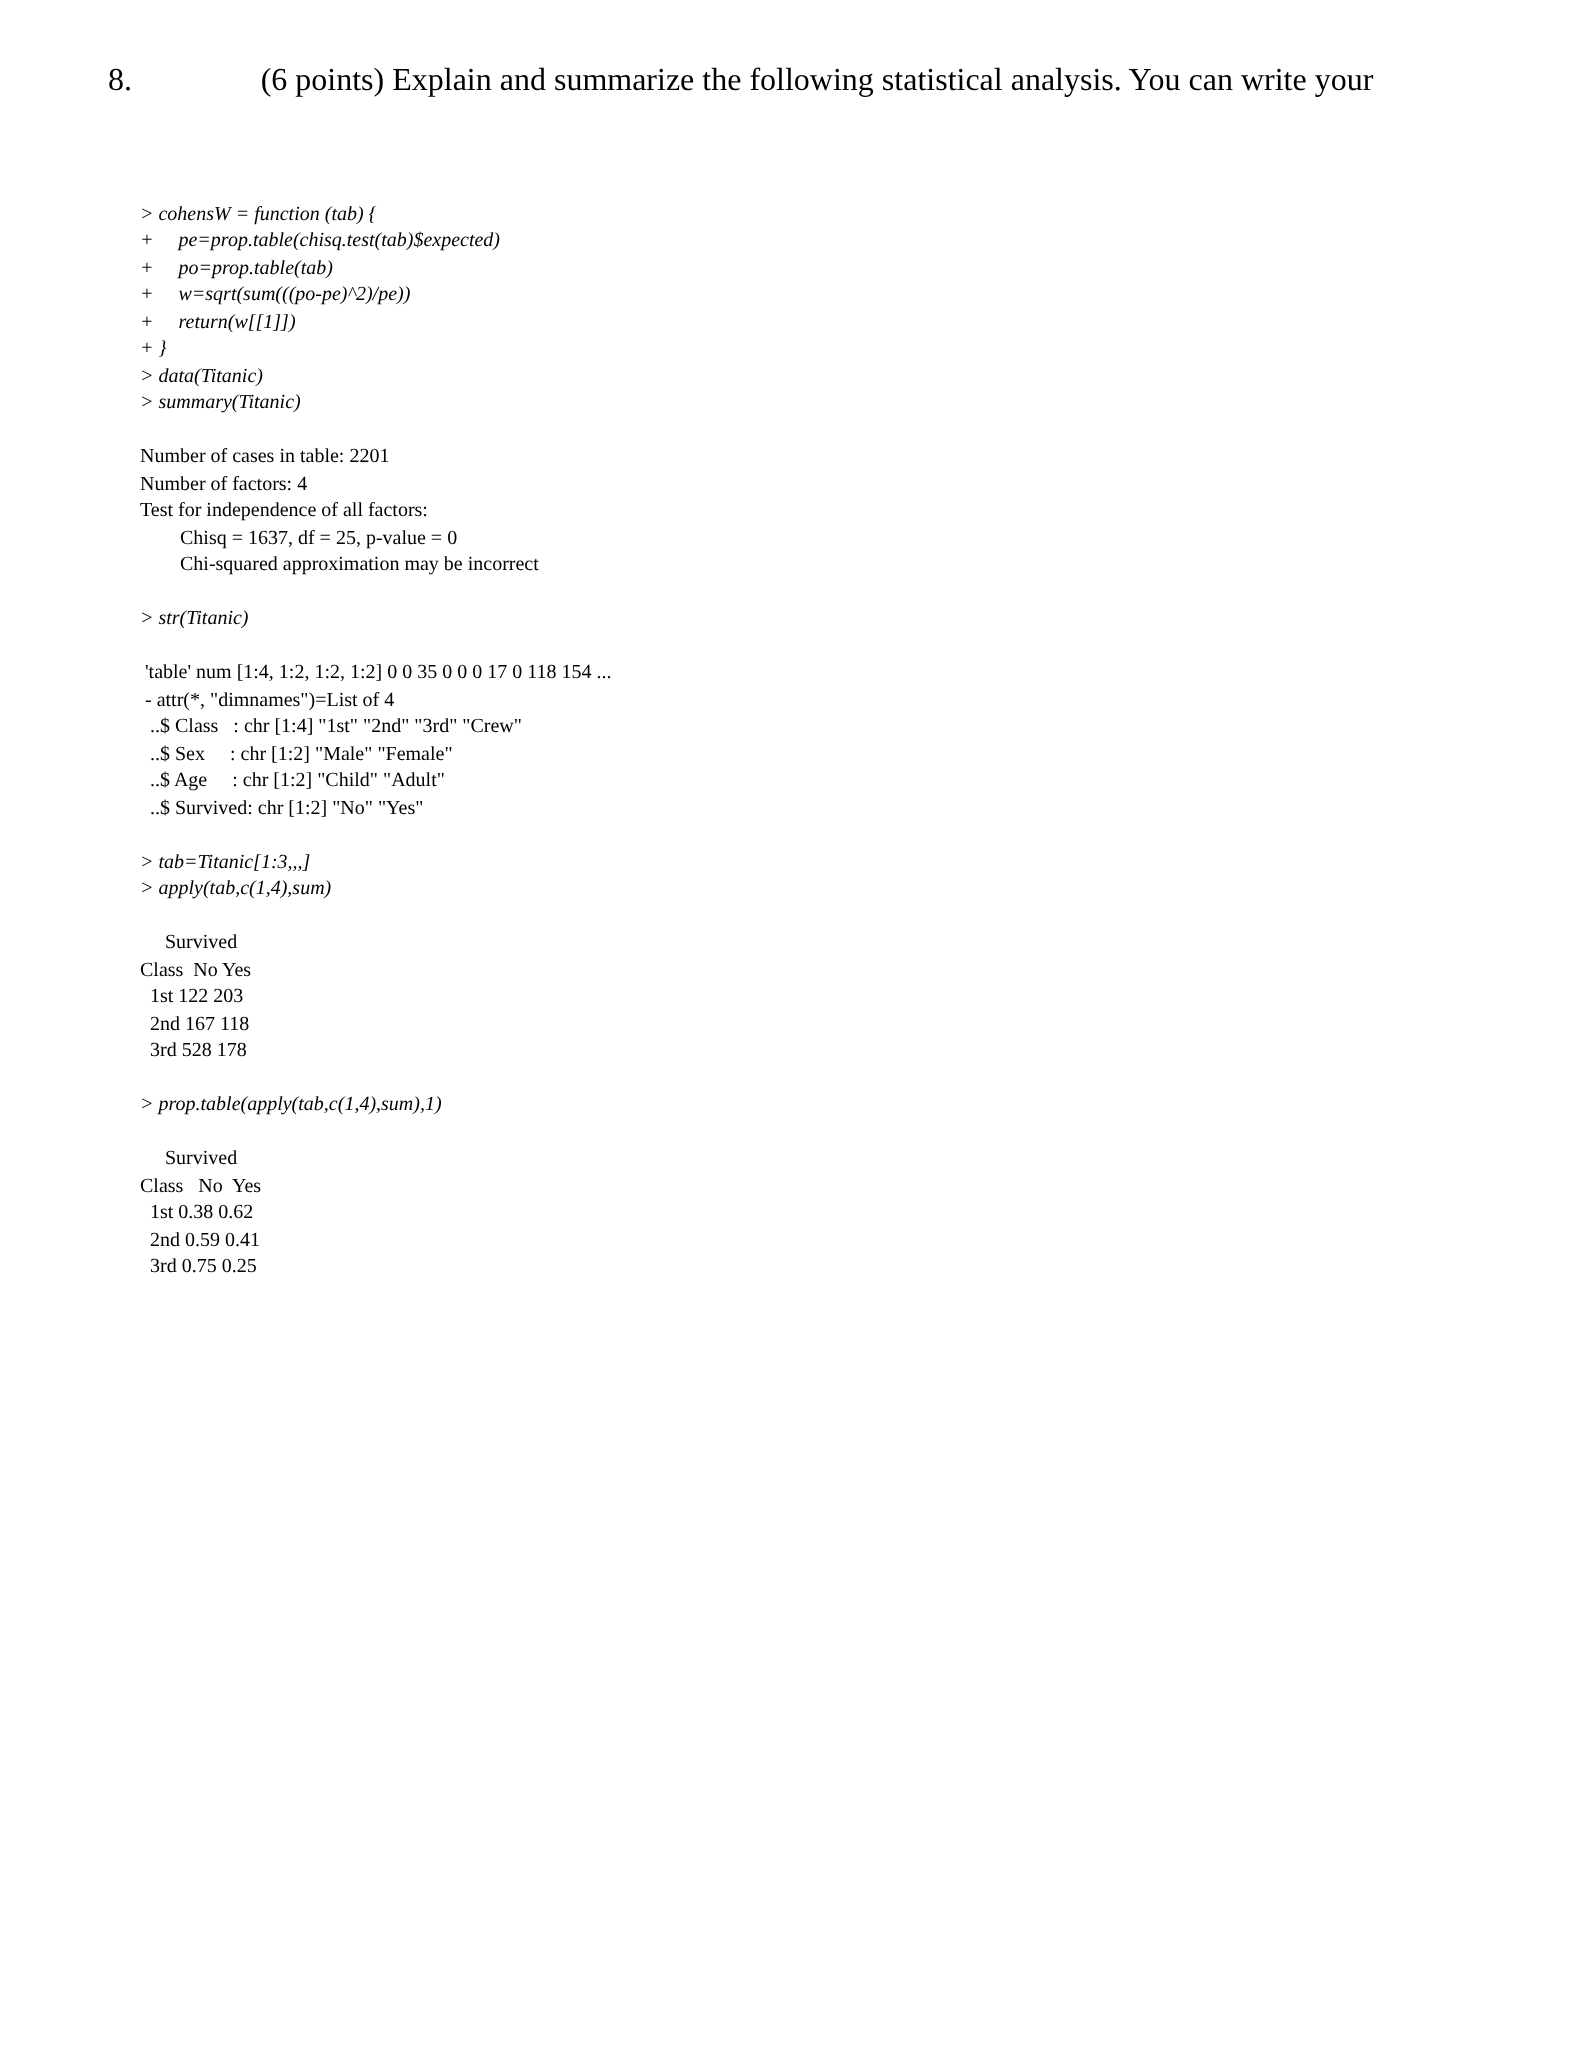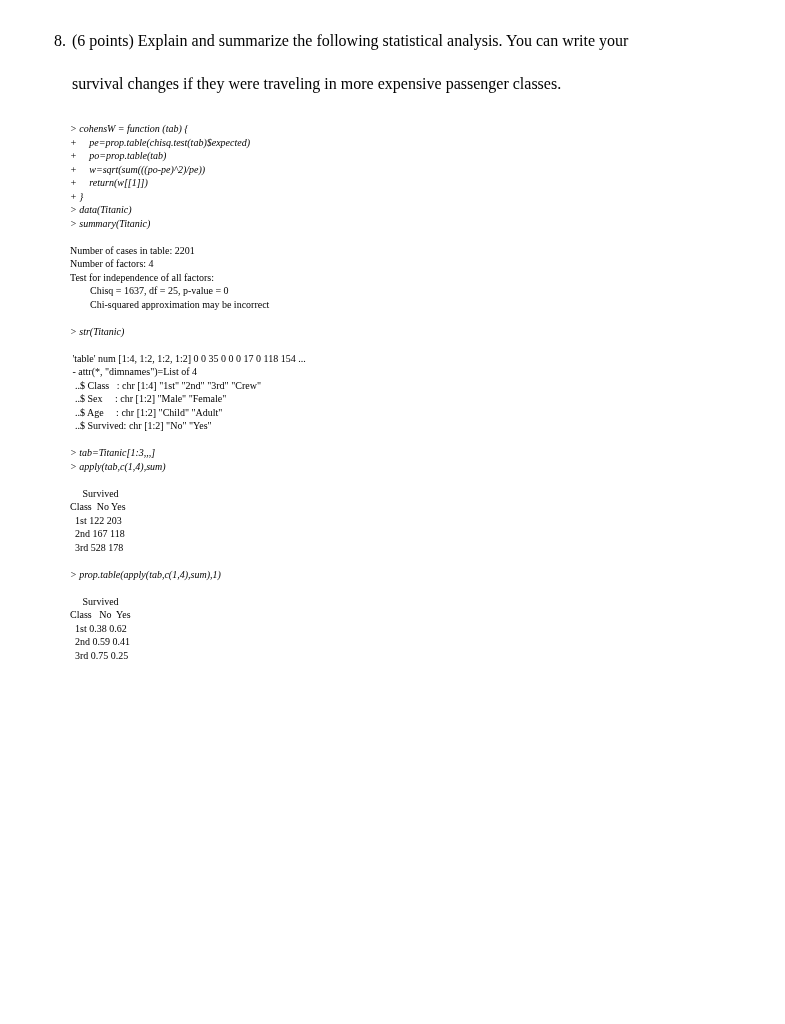--- a/index.html
+++ b/index.html
@@ -18,20 +18,21 @@
     align-items: flex-start;
     margin-bottom: 14px;
   }
   .qnum {
     min-width: 26px;
     text-align: right;
     padding-right: 6px;
   }
   .qtext {
     flex: 1;
+    text-align: center;
   }
   .code-block {
     font-family: Liberation Serif, serif;
     font-size: 10px;
     white-space: pre;
     line-height: 1.35;
     margin-left: 30px;
     margin-top: 10px;
   }
   .italic {
@@ -40,21 +41,20 @@
 </style>
 </head>
 <body>
 
 <div class="question">
   <div class="qnum">8.</div>
   <div class="qtext">
     <span>(6 points)</span>
     <span>Explain and summarize the following statistical analysis. You can write your</span><br>
     <br>
-    <span>survival changes if they were traveling in more expensive passenger classes.</span>
   </div>
 </div>
 
 <div class="code-block">
 <span class="italic">&gt; cohensW = function (tab) {</span>
 <span class="italic">+     pe=prop.table(chisq.test(tab)$expected)</span>
 <span class="italic">+     po=prop.table(tab)</span>
 <span class="italic">+     w=sqrt(sum(((po-pe)^2)/pe))</span>
 <span class="italic">+     return(w[[1]])</span>
 <span class="italic">+ }</span>

